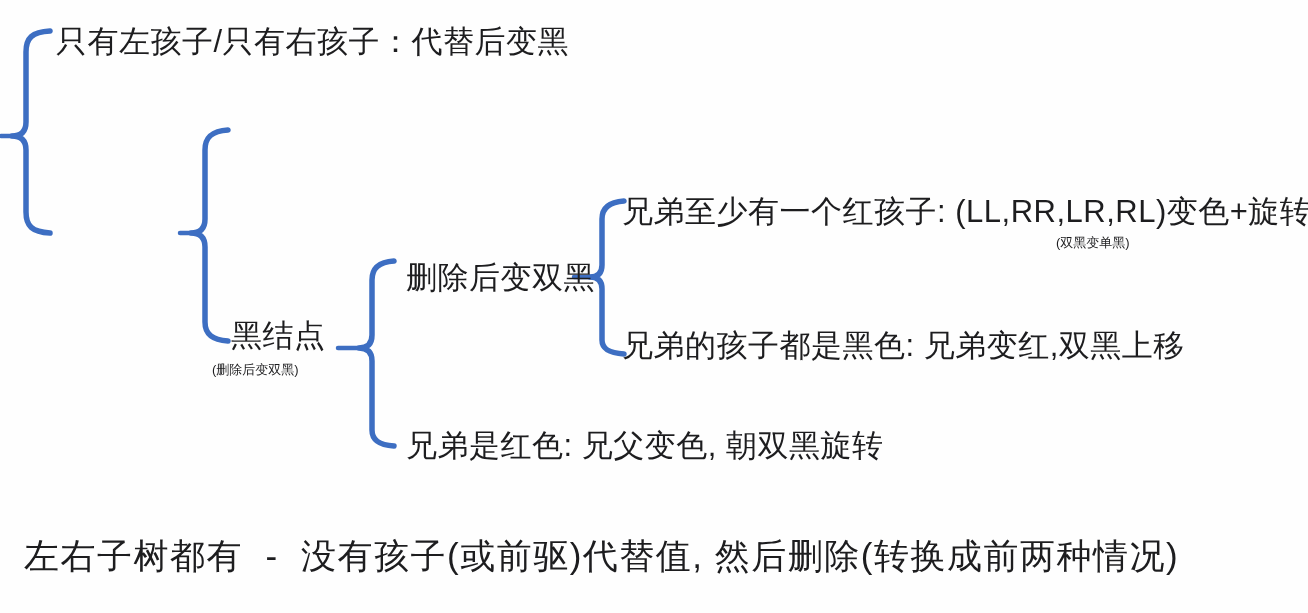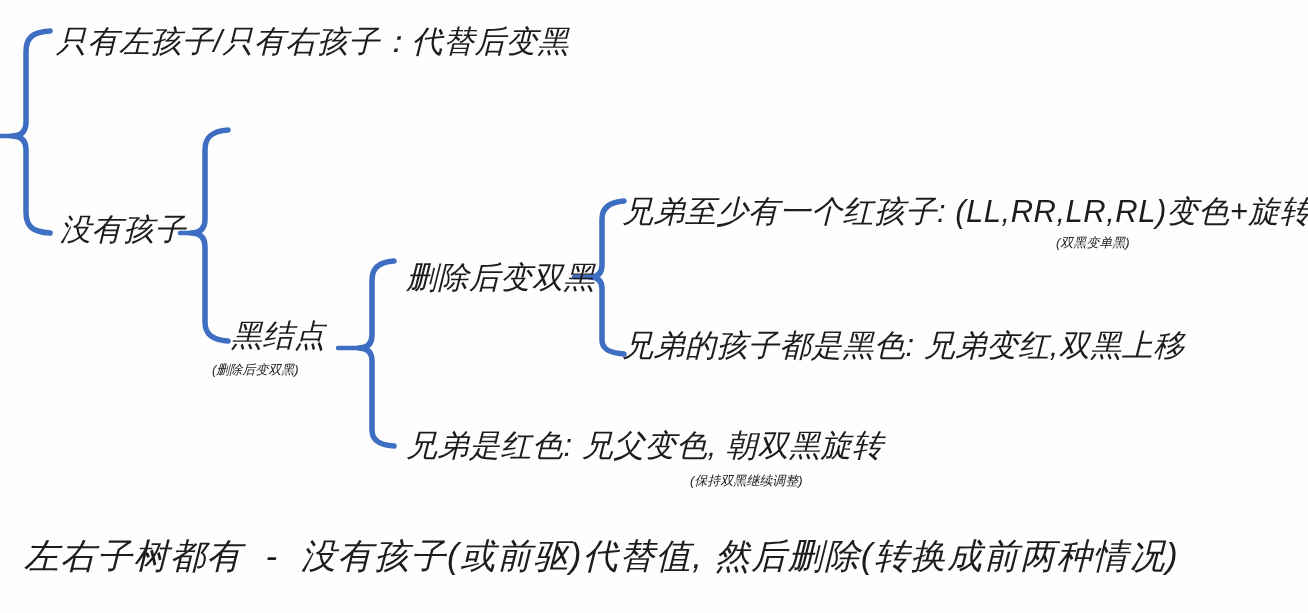--- a/index.html
+++ b/index.html
@@ -12,21 +12,20 @@
     width: 1308px; height: 613px;
     background: var(--bg);
     font-family: "Liberation Sans", "DejaVu Sans", sans-serif;
     overflow: hidden;
   }
   .canvas {
     position: relative;
     width: 1308px; height: 527px;
     background: var(--bg);
     color: var(--text);
-    font-style: italic;
   }
   .braces {
     position: absolute; left: 0; top: 0;
     width: 1308px; height: 613px;
   }
   .braces path, .braces line {
     fill: none;
     stroke: var(--brace);
     stroke-linecap: round;
     stroke-linejoin: round;
@@ -70,30 +69,28 @@
 
     <line class="stem" x1="338" y1="348" x2="360" y2="348"></line>
     <path class="brace" d="M 394 261 C 379 262, 372 268, 372 280 L 372 335 Q 372 348, 359 348 Q 372 348, 372 361 L 372 430 C 372 440, 379 445, 394 446"></path>
 
     <line class="stem" x1="574" y1="277" x2="591" y2="277"></line>
     <path class="brace" d="M 624 201 C 609 202, 602 208, 602 219 L 602 265 Q 602 277, 590 277 Q 602 277, 602 289 L 602 340 C 602 349, 609 353, 624 354"></path>
   </svg>
 
   <div class="node" style="left:56px; top:26px;">只有左孩子/只有右孩子：代替后变黑</div>
 
-  <div class="node" style="left:60px; top:214px;">没有孩子</div>
 
 
   <div class="node" style="left:231px; top:320px;">黑结点</div>
   <div class="note" style="left:212px; top:363px;">(删除后变双黑)</div>
 
   <div class="node" style="left:406px; top:262px;">删除后变双黑</div>
 
   <div class="node" style="left:406px; top:430px;">兄弟是红色: 兄父变色, 朝双黑旋转</div>
-  <div class="note" style="left:690px; top:474px;">(保持双黑继续调整)</div>
 
   <div class="node" style="left:622px; top:196px;">兄弟至少有一个红孩子: (LL,RR,LR,RL)变色+旋转</div>
   <div class="note" style="left:1056px; top:236px;">(双黑变单黑)</div>
 
   <div class="node" style="left:622px; top:330px;">兄弟的孩子都是黑色: 兄弟变红,双黑上移</div>
 
   <div class="node bottom-line" style="left:24px; top:538px;">左右子树都有  -  没有孩子(或前驱)代替值, 然后删除(转换成前两种情况)</div>
 
 </div>
 

